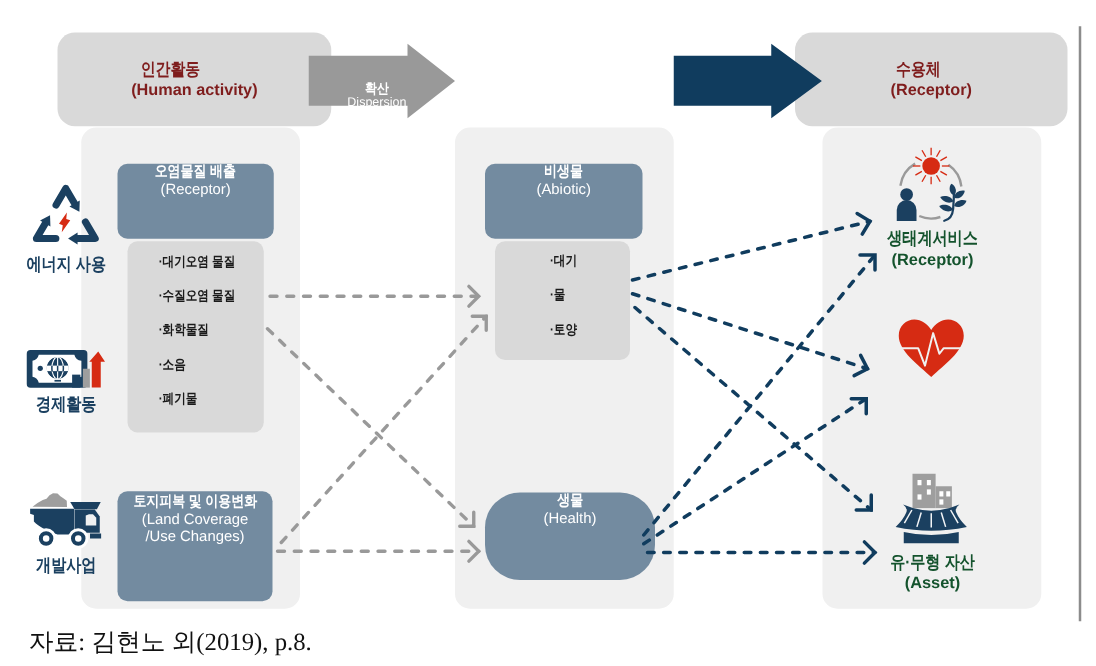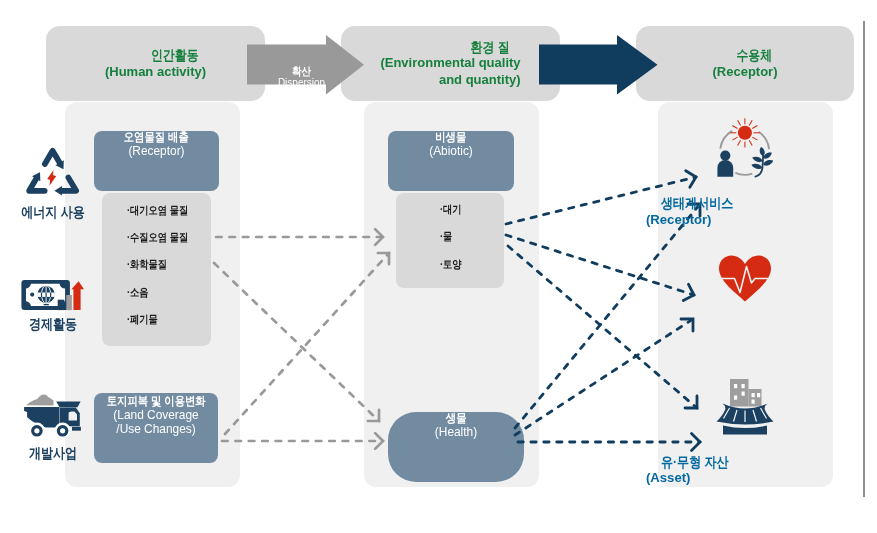--- a/index.html
+++ b/index.html
@@ -2,35 +2,35 @@
 <html><head>
 <meta charset="utf-8">
 <style>
   html,body{margin:0;padding:0;background:#fff;}
   body{font-family:"Liberation Sans",sans-serif;}
   #stage{position:relative;width:877px;height:533px;background:#fff;overflow:hidden;}
   .abs{position:absolute;}
   .kl{transform:scaleX(0.85);}
   .hdr{position:absolute;background:#d9d9d9;border-radius:14px;top:26px;height:75px;
        display:flex;align-items:center;justify-content:center;}
-  .hdr .t{text-align:right;color:#15803d;font-weight:700;line-height:16.1px;font-size:13px;}
+  .hdr .t{text-align:left;color:#7f1d1d;font-weight:700;line-height:16.1px;font-size:13px;}
   .hdr .t .kl{font-size:14px;}
   .col{position:absolute;background:#f0f0f0;border-radius:12px;top:102px;height:385px;}
   .bluebox{position:absolute;background:#738ba0;border-radius:8px;
            display:flex;align-items:flex-start;justify-content:center;}
   .bluebox .t{text-align:center;color:#fff;font-size:11.9px;line-height:14.0px;font-weight:400;position:relative;top:-1.0px;}
   .bluebox .t .kl{font-size:12.2px;font-weight:700;}
   .bluebox.b3 .t{line-height:14.2px;top:0.6px;}
   .greylist{position:absolute;background:#d9d9d9;border-radius:8px;}
   .li{position:absolute;font-size:10.9px;font-weight:700;color:#1a1a1a;white-space:nowrap;
       text-align:left;line-height:11px;transform:scaleX(0.85);transform-origin:left center;}
   .iconlabel{position:absolute;text-align:center;color:#1b4060;font-weight:700;font-size:14.2px;
              line-height:15px;white-space:nowrap;transform:scaleX(0.85);}
-  .rlabel{position:absolute;color:#0369a1;font-weight:700;font-size:13.1px;
-          line-height:15.3px;white-space:nowrap;margin-top:12px;}
+  .rlabel{position:absolute;text-align:center;color:#14532d;font-weight:700;font-size:13.1px;
+          line-height:15.3px;white-space:nowrap;}
   .rlabel .kl{font-size:14.2px;}
   .caption{position:absolute;font-family:"Liberation Serif",serif;font-size:19.8px;color:#111;white-space:nowrap;}
   .blockarrow{position:absolute;left:0;top:0;}
   .arrowlabel{position:absolute;text-align:center;color:#fff;font-size:10px;line-height:11.2px;}
   .arrowlabel .kl{font-size:11.2px;font-weight:700;}
   .arrowlabel .en{font-weight:400;}
   svg{display:block;overflow:visible;}
   .vline{position:absolute;background:#8c8c8c;}
 </style>
 </head>
@@ -41,27 +41,20 @@
   <div class="col" style="left:65px;width:175px;"></div>
   <div class="col" style="left:364px;width:175px;"></div>
   <div class="col" style="left:658px;width:175px;"></div>
 
   <div class="hdr" style="left:46px;width:219px;">
     <div class="t">
       <div class="kl">인간활동</div>
       <div>(Human activity)</div>
     </div>
   </div>
-  <div class="hdr" style="left:341px;width:219px;">
-    <div class="t">
-      <div class="kl">환경 질</div>
-      <div>(Environmental quality</div>
-      <div>and quantity)</div>
-    </div>
-  </div>
   <div class="hdr" style="left:636px;width:218px;">
     <div class="t">
       <div class="kl">수용체</div>
       <div>(Receptor)</div>
     </div>
   </div>
 
   <svg class="blockarrow" width="877" height="533" viewBox="0 0 877 533">
     <path fill="#999999" d="M247 44.5 H326 V35 L364 64.75 L326 94.5 V84.5 H247 Z"></path>
     <path fill="#103c5e" d="M539 44.5 H617 V35 L657.5 64.75 L617 94.5 V84.5 H539 Z"></path>
@@ -84,28 +77,28 @@
   <div class="greylist" style="left:102px;top:193px;width:109px;height:153px;"></div>
 
   <div class="bluebox" style="left:388px;top:131px;width:126px;height:60px;">
     <div class="t">
       <div class="kl">비생물</div>
       <div>(Abiotic)</div>
     </div>
   </div>
   <div class="greylist" style="left:396px;top:193px;width:108px;height:95px;"></div>
 
-  <div class="bluebox b3" style="left:94px;top:393px;width:124px;height:70px;">
+  <div class="bluebox b3" style="left:94px;top:393px;width:124px;height:88px;">
     <div class="t">
       <div class="kl">토지피복 및 이용변화</div>
       <div>(Land Coverage</div>
       <div>/Use Changes)</div>
     </div>
   </div>
-  <div class="bluebox" style="left:388px;top:412px;width:136px;height:70px;border-radius:28px;">
+  <div class="bluebox" style="left:388px;top:394px;width:136px;height:70px;border-radius:28px;">
     <div class="t">
       <div class="kl">생물</div>
       <div>(Health)</div>
     </div>
   </div>
   <div class="li" style="left:127px;width:109px;top:205.0px;">·대기오염 물질</div>
   <div class="li" style="left:127px;width:109px;top:231.6px;">·수질오염 물질</div>
   <div class="li" style="left:127px;width:109px;top:258.9px;">·화학물질</div>
   <div class="li" style="left:127px;width:109px;top:286.5px;">·소음</div>
   <div class="li" style="left:127px;width:109px;top:314.0px;">·폐기물</div>
@@ -295,13 +288,14 @@
         <path d="M46.5 31.0 L52.5 41.5"></path>
     </g>
     <path fill="#1b4060" d="M9.0 48.5 Q31.0 53.5 53.0 48.5 V57.5 H9.0 Z"></path>
   </svg>
   <div class="rlabel" style="left:646px;top:442.6px;width:200px;">
     <div class="kl">유·무형 자산</div>
     <div>(Asset)</div>
   </div>
 
   <div class="vline" style="left:863px;top:21px;width:1.6px;height:476px;"></div>
+  <div class="caption" style="left:23px;top:500px;">자료: 김현노 외(2019), p.8.</div>
 </div>
 
 </body></html>

